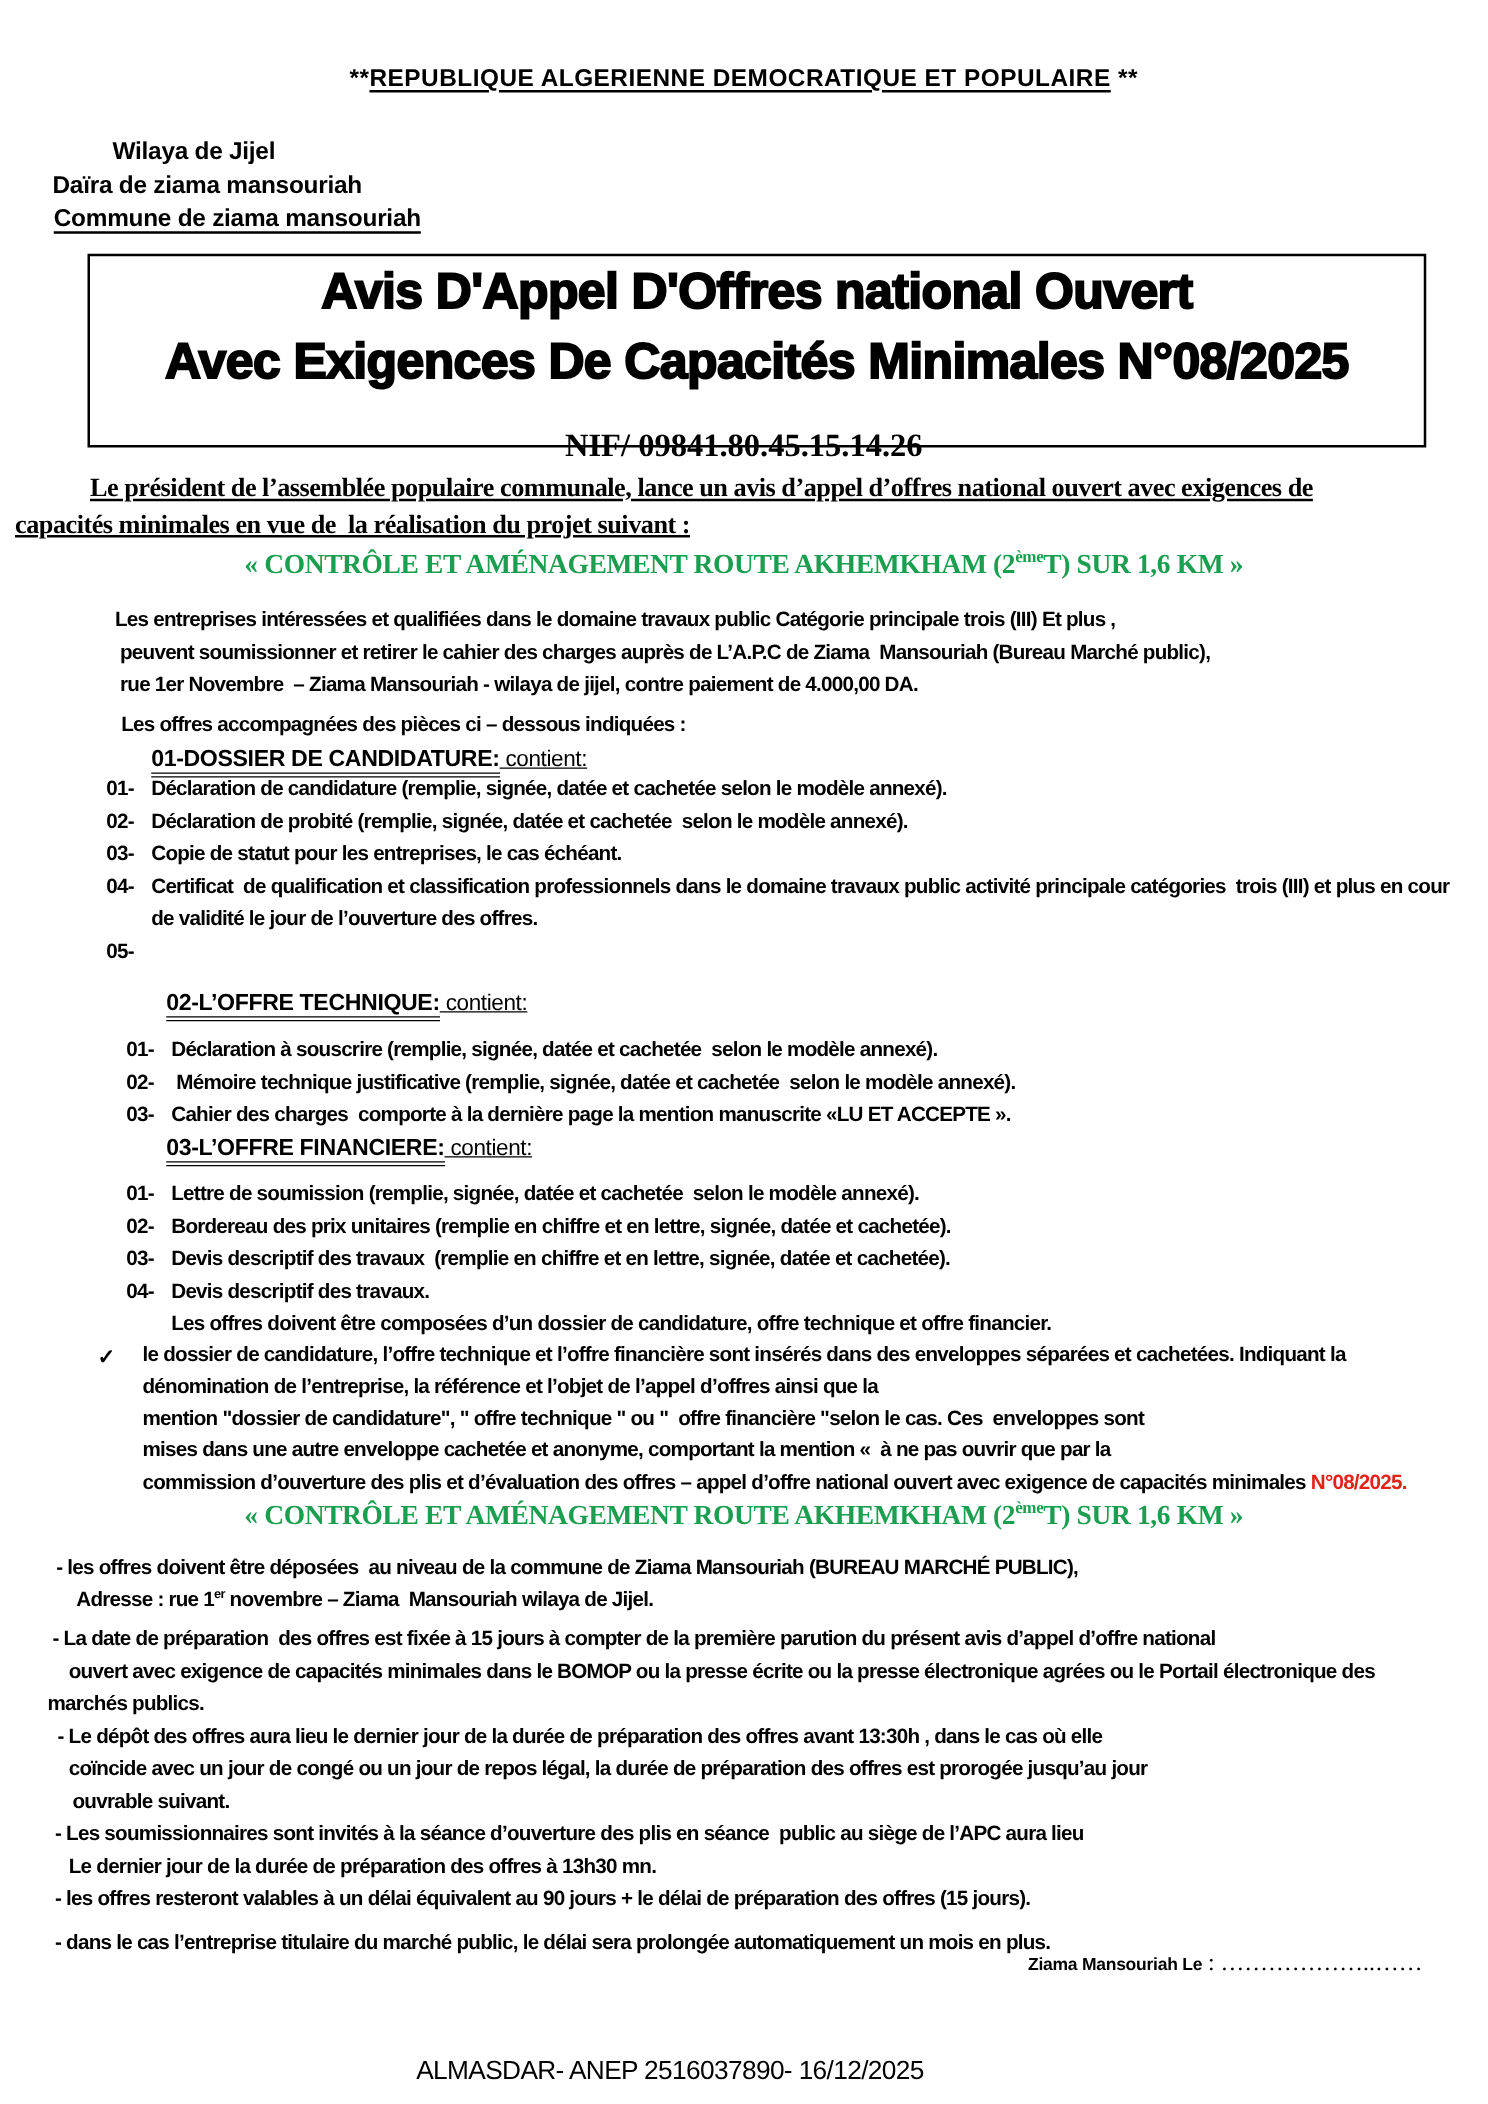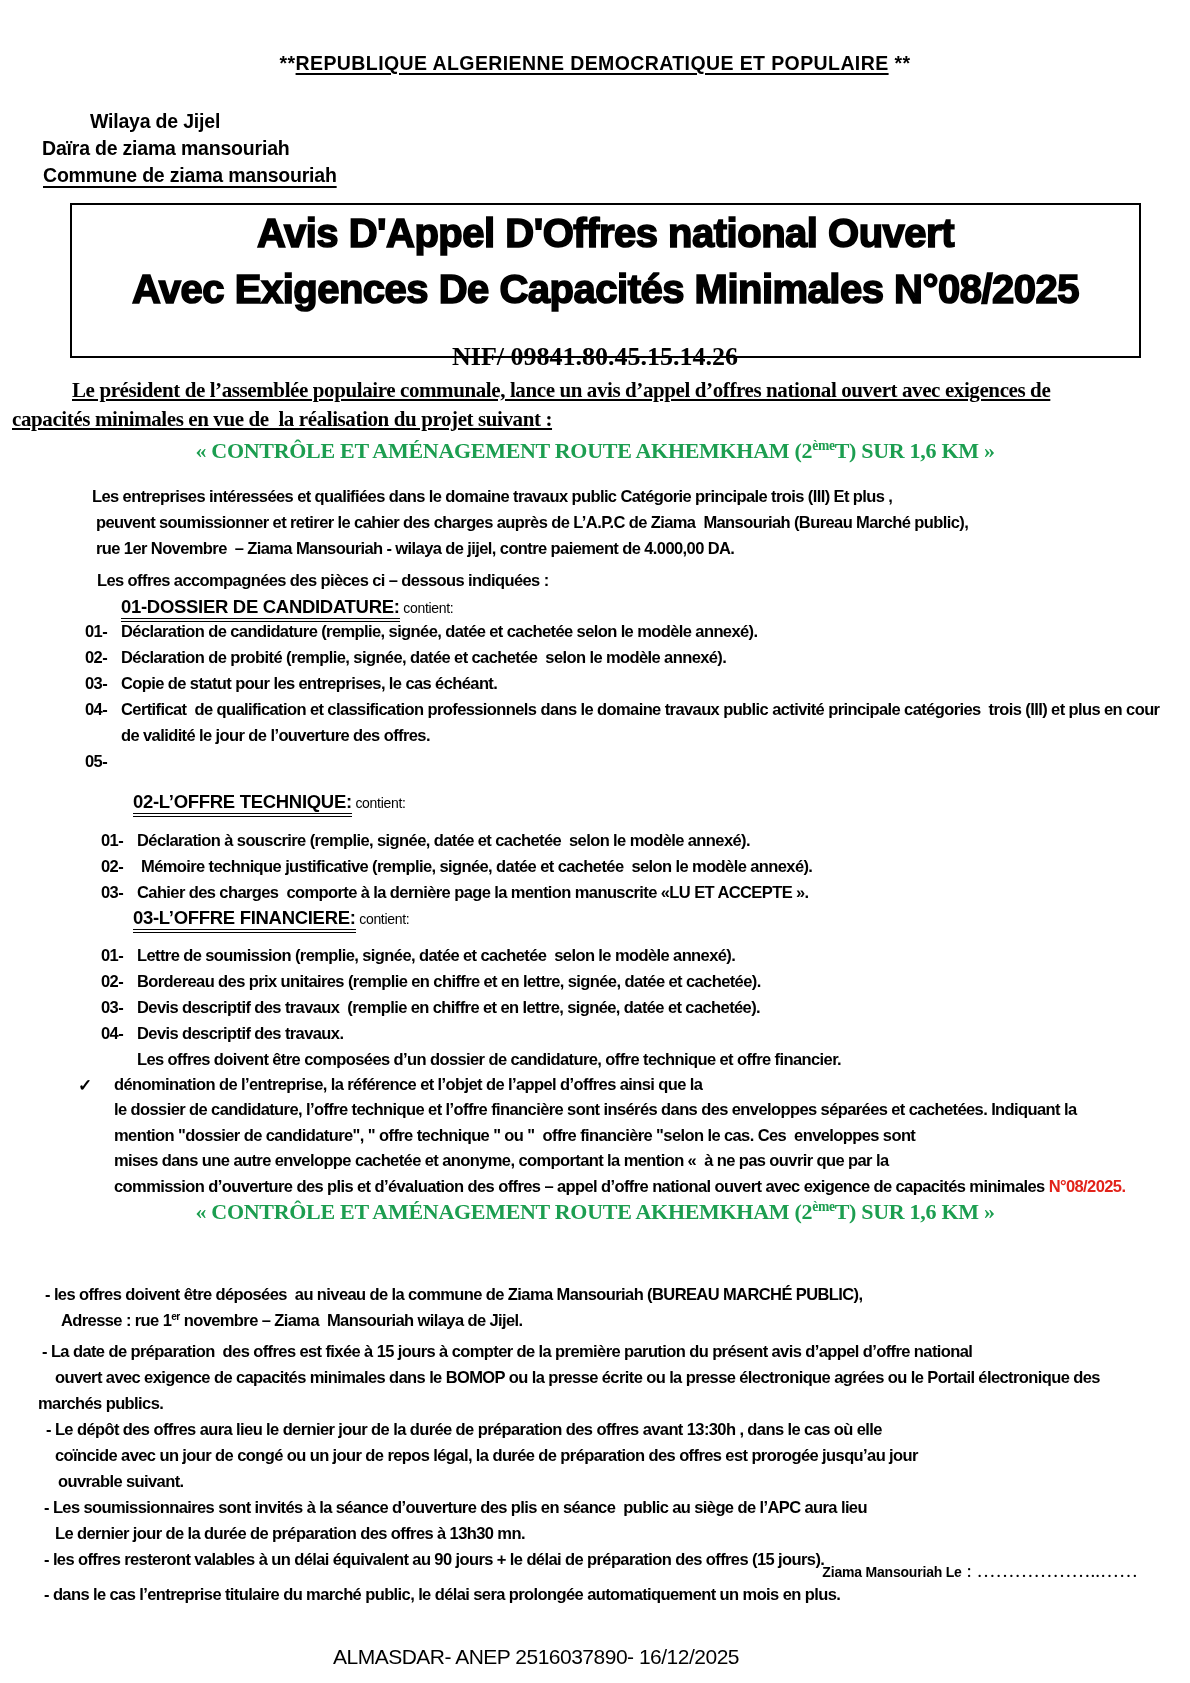--- a/index.html
+++ b/index.html
@@ -43,42 +43,42 @@
   sup{font-size:62%;vertical-align:super;line-height:0;}
 
   .conditions{top:483px;left:0;width:1190px;}
   .conditions .c0{margin-left:92px;}
   .conditions .c1{margin-left:96px;}
   .conditions .c2{margin-left:96px;}
   .conditions .c3{margin-left:97px;margin-top:6px;}
 
   .sech{font-weight:bold;font-size:18.5px;letter-spacing:-0.3px;}
   .sech .hu{border-bottom:4px double #000;padding-bottom:1px;}
-  .sech .cont{font-weight:normal;font-size:14px;}
+  .sech .cont{font-weight:normal;font-size:18px;text-decoration:underline;}
   .h1{top:596px;left:121px;}
   .h2{top:791px;left:133px;}
   .h3{top:907px;left:133px;}
 
   .items{left:0;width:1190px;}
   .items .item{display:flex;align-items:flex-start;}
   .items .num{flex:none;font-weight:bold;font-size:16.5px;letter-spacing:-0.6px;line-height:26px;}
   .items .txt{flex:1;padding-right:10px;}
   .is1{top:618px;}
   .is1 .num{margin-left:85px;width:36px;}
   .is23 .num{margin-left:101px;width:36px;}
   .is2{top:827px;}
   .is3{top:942px;}
 
   .compose{top:1046px;left:137px;}
   .checkpara{top:1072px;left:0;width:1190px;}
   .checkpara .mark{position:absolute;left:78px;top:1px;font-size:17px;font-weight:bold;}
   .checkpara .cl{margin-left:114px;line-height:25.4px;}
   .red{color:var(--red,#e2231a);}
 
-  .notes{top:1241px;left:0;width:1190px;margin-top:40px;}
+  .notes{top:1241px;left:0;width:1190px;}
   .notes div{line-height:26px;}
   .nl0{margin-left:45px;}
   .nl1{margin-left:61px;}
   .nl2{margin-left:42px;margin-top:5px;}
   .nl3{margin-left:55px;}
   .nl4{margin-left:38px;}
   .nl5{margin-left:46px;}
   .nl6{margin-left:55px;}
   .nl7{margin-left:58px;}
   .nl8{margin-left:44px;}
@@ -196,22 +196,22 @@
     <div class="item">
         <span class="num t">04-</span>
         <span class="txt t">Devis descriptif des travaux.</span>
       </div>
   </div>
 
   <div class="abs sansb compose t">Les offres doivent être composées d’un dossier de candidature, offre technique et offre financier.</div>
 
   <div class="abs sansb checkpara">
     <span class="mark">✓</span>
+    <div class="cl t">le dossier de candidature, l’offre technique et l’offre financière sont insérés dans des enveloppes séparées et cachetées. Indiquant la</div>
     <div class="cl t">dénomination de l’entreprise, la référence et l’objet de l’appel d’offres ainsi que la</div>
-    <div class="cl t">le dossier de candidature, l’offre technique et l’offre financière sont insérés dans des enveloppes séparées et cachetées. Indiquant la</div>
     <div class="cl t">mention "dossier de candidature", " offre technique " ou "  offre financière "selon le cas. Ces  enveloppes sont</div>
     <div class="cl t">mises dans une autre enveloppe cachetée et anonyme, comportant la mention «  à ne pas ouvrir que par la</div>
     <div class="cl">
       <span class="t">commission d’ouverture des plis et d’évaluation des offres – appel d’offre national ouvert avec exigence de capacités minimales </span><span class="red t">N°08/2025.</span>
     </div>
   </div>
 
   <div class="abs ctr serb greenline g2">
     <span class="gtx t">« </span><span class="gtx t">CONTRÔLE ET AMÉNAGEMENT ROUTE AKHEMKHAM (2</span><sup class="gtx t">ème</sup><span class="gtx t">T) SUR 1,6 KM »</span>
   </div>

